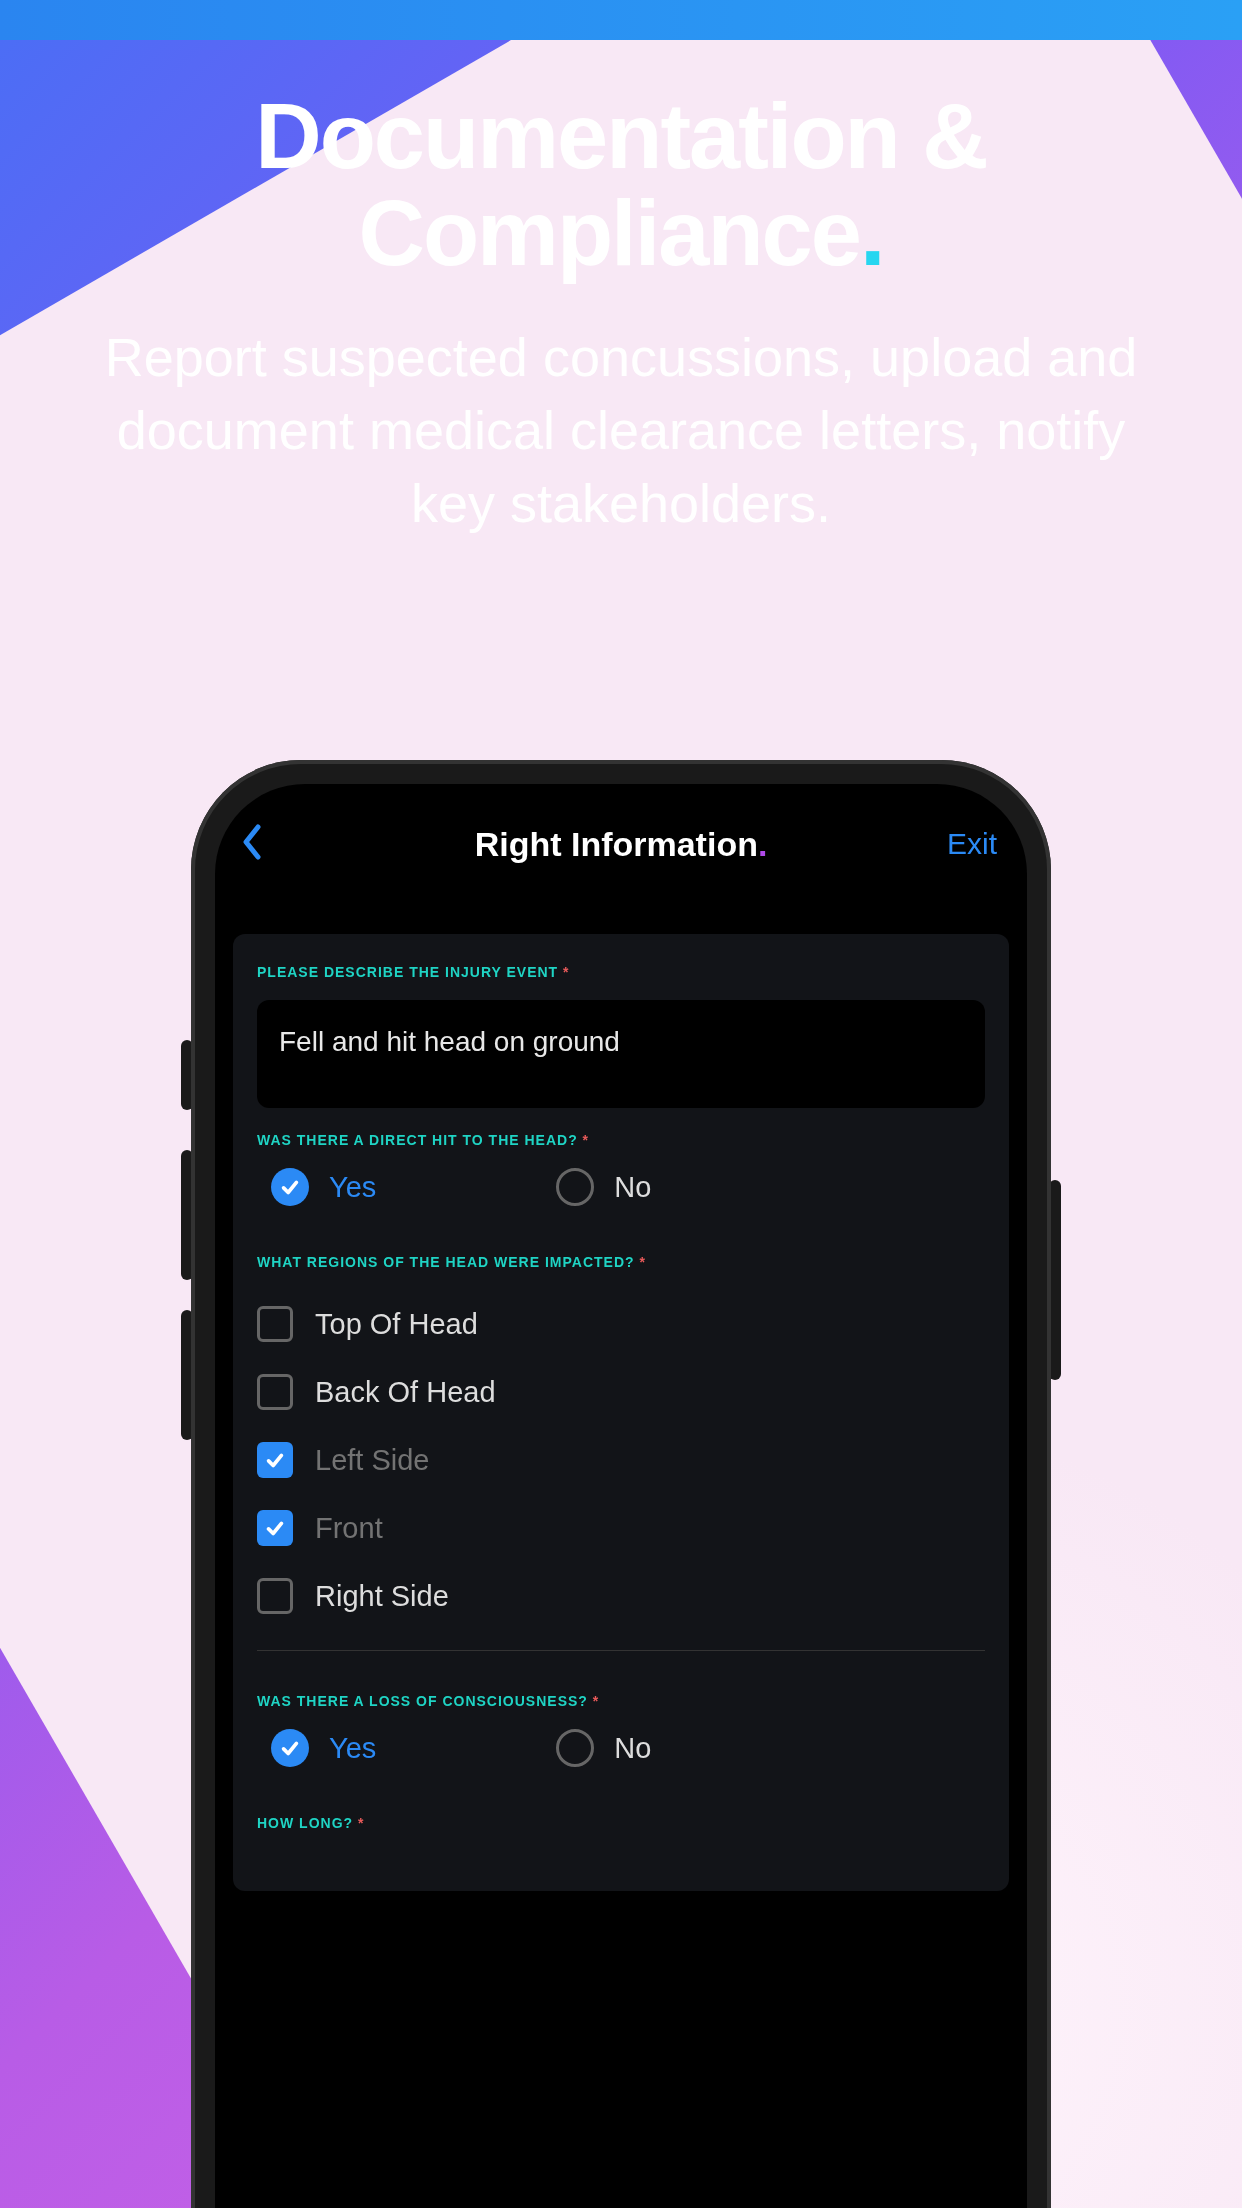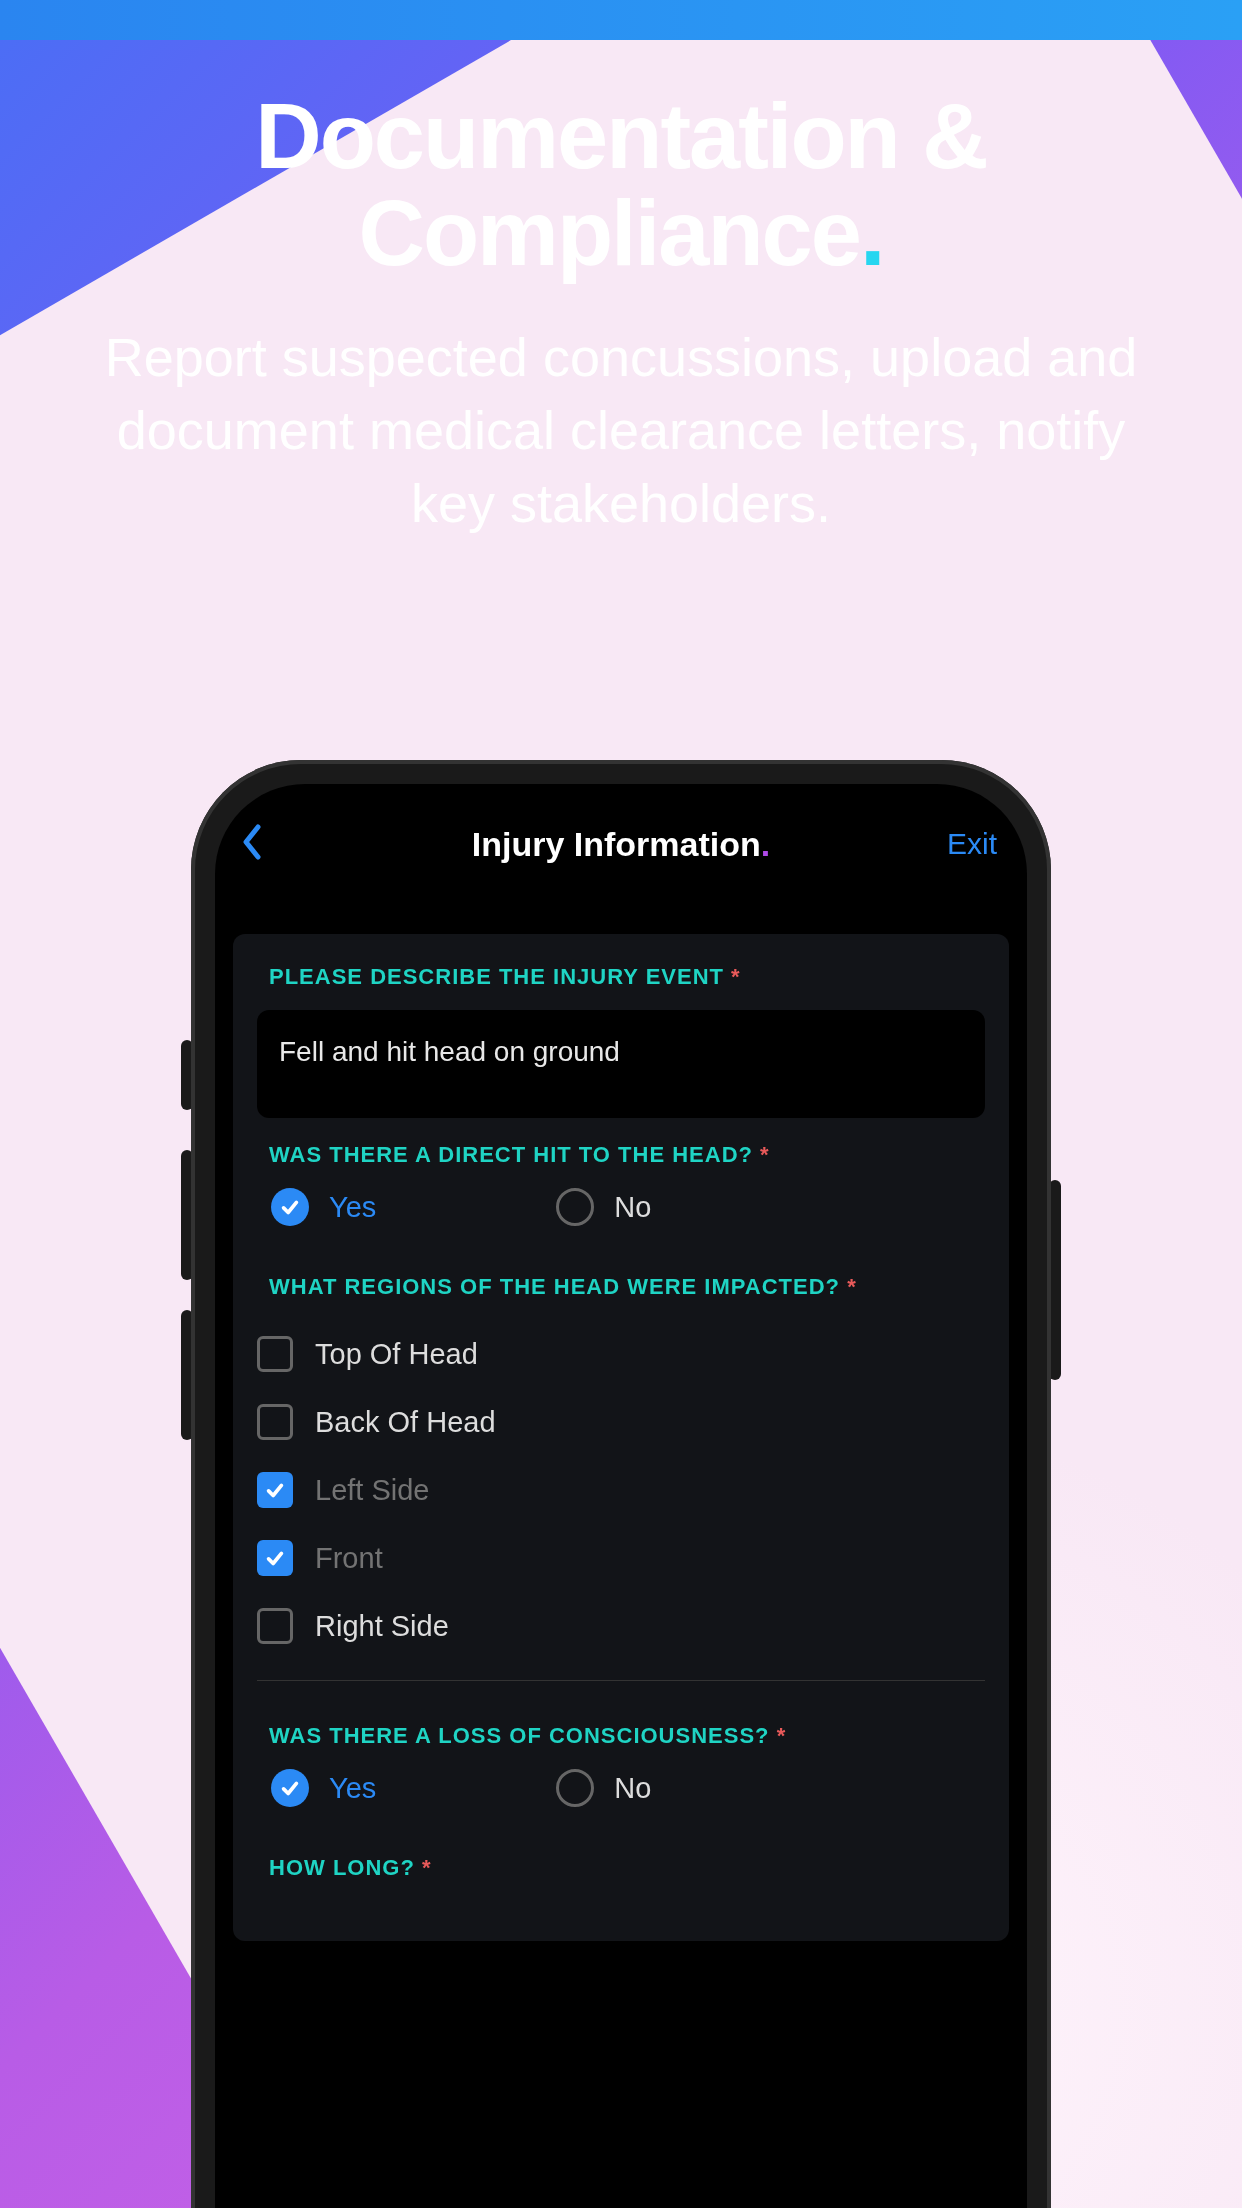--- a/index.html
+++ b/index.html
@@ -150,26 +150,25 @@
 
 .form-card {
   margin: 30px 18px 0;
   background: #121418;
   border-radius: 12px;
   padding: 30px 24px 40px;
 }
 
 .q-label {
   color: #1fd4c4;
-  font-size: 22px;
+  font-size: 14px;
   font-weight: 800;
   letter-spacing: 1px;
   text-transform: uppercase;
   margin-bottom: 20px;
-  margin-left: 12px;
 }
 
 .q-label .req { color: #e85a5a; font-weight: 800; }
 
 .text-input {
   background: #000;
   border-radius: 12px;
   padding: 26px 22px 50px;
   color: #e8e8e8;
   font-size: 28px;
@@ -288,21 +287,21 @@
   <div class="phone-frame">
     <div class="phone-screen">
 
       <div class="nav-bar">
         <div class="nav-back">
           <svg width="22" height="38" viewBox="0 0 22 38">
             <path d="M18 4 L6 19 L18 34" stroke="#2b8af5" stroke-width="5" fill="none" stroke-linecap="round" stroke-linejoin="round"></path>
           </svg>
         </div>
         <div class="nav-title">
-          <span>Injury Information</span><span class="dot2">.</span>
+          <span>Right Information</span><span class="dot2">.</span>
         </div>
         <div class="nav-exit">Exit</div>
       </div>
 
       <div class="form-card">
 
         <div class="q-label">
           <span>PLEASE DESCRIBE THE INJURY EVENT</span> <span class="req">*</span>
         </div>
         <div class="text-input">Fell and hit head on ground</div>

